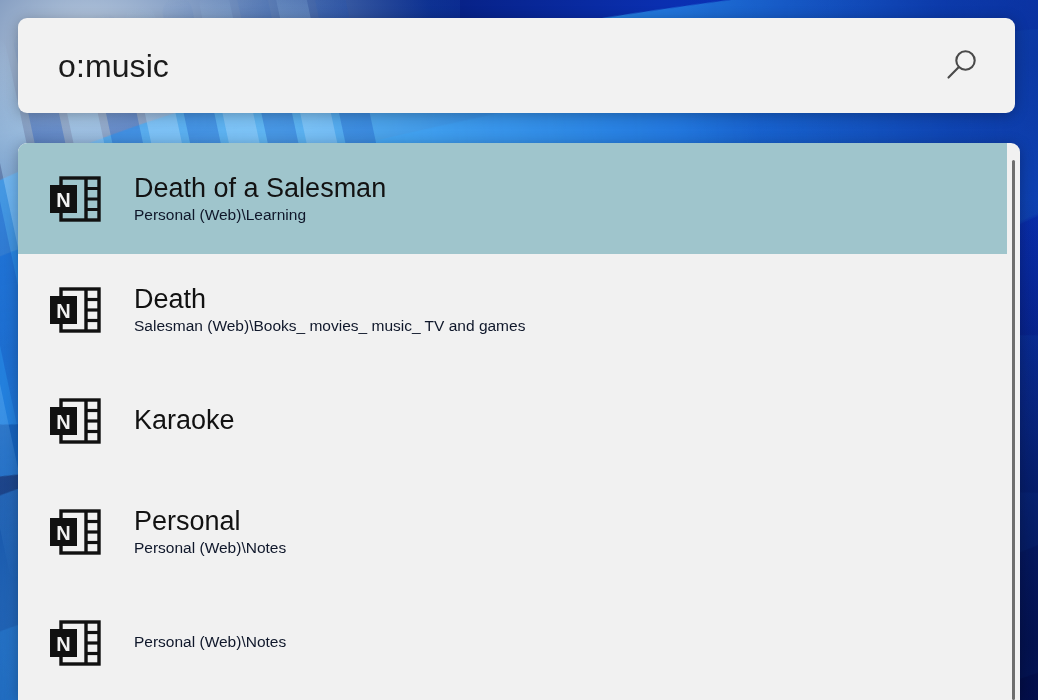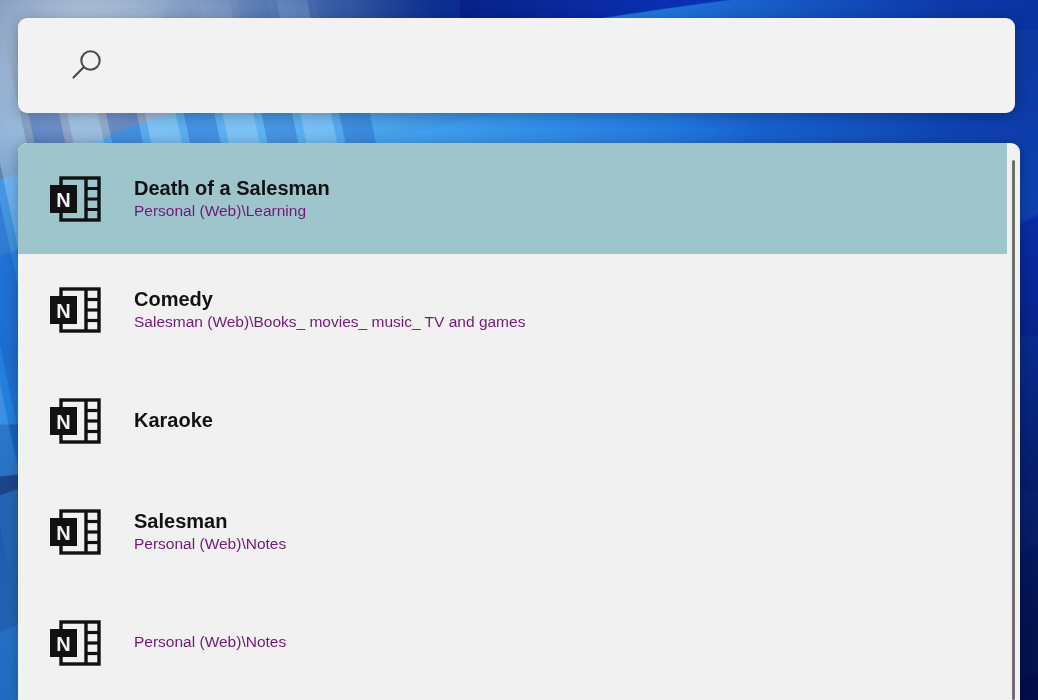--- a/index.html
+++ b/index.html
@@ -179,32 +179,32 @@
   .row-text {
     flex: 1 1 auto;
     min-width: 0;
     padding-left: 24px;
     display: flex;
     flex-direction: column;
     justify-content: center;
     gap: 3px;
   }
   .row-title {
-    font-size: 20px;
+    font-size: 27px;
     line-height: 1.12;
     color: #121212;
-    font-weight: 700;
+    font-weight: 400;
     white-space: nowrap;
     overflow: hidden;
     text-overflow: ellipsis;
   }
   .row-sub {
     font-size: 15.5px;
     line-height: 1.2;
-    color: #701a75;
+    color: #0f172a;
     white-space: nowrap;
     overflow: hidden;
     text-overflow: ellipsis;
   }
 
   
   #results-scrollbar {
     flex: 0 0 auto;
     width: 13px;
     height: 100%;
@@ -246,20 +246,21 @@
     <div class="streak dim" style="left:286px;"></div>
     <div class="streak" style="left:324px;"></div>
     <div class="streak dim" style="left:362px;"></div>
     <div class="streak" style="left:400px;"></div>
     <div class="streak dim" style="left:438px;"></div>
   </div>
 
   <div class="wp-vignette"></div>
 
   <div id="search-box">
+    <div id="search-input-text">o:music</div>
 
     <div id="search-icon-btn">
       <svg width="42" height="42" viewBox="0 0 42 42" aria-hidden="true">
         <circle cx="25.5" cy="15.5" r="9.2" fill="none" stroke="#4a4a4a" stroke-width="2.1"></circle>
         <line x1="18.6" y1="22.2" x2="8.5" y2="32.6" stroke="#4a4a4a" stroke-width="2.1" stroke-linecap="round"></line>
       </svg>
     </div>
   </div>
 
   <div id="results-panel">
@@ -290,21 +291,21 @@
             <rect x="14" y="3" width="38" height="42" fill="none" stroke="#111" stroke-width="3.4"></rect>
             <line x1="39" y1="3" x2="39" y2="45" stroke="#111" stroke-width="3.4"></line>
             <line x1="39" y1="13.5" x2="52" y2="13.5" stroke="#111" stroke-width="3.2"></line>
             <line x1="39" y1="24" x2="52" y2="24" stroke="#111" stroke-width="3.2"></line>
             <line x1="39" y1="34.5" x2="52" y2="34.5" stroke="#111" stroke-width="3.2"></line>
             <rect x="3" y="10" width="27" height="28" fill="#111"></rect>
             <text x="16.5" y="31.5" font-family="'Liberation Sans', sans-serif" font-size="20" font-weight="bold" fill="#f1f1f1" text-anchor="middle">N</text>
           </svg>
         </div>
         <div class="row-text">
-          <div class="row-title">Comedy</div>
+          <div class="row-title">Death</div>
           <div class="row-sub">Salesman (Web)\Books_ movies_ music_ TV and games</div>
         </div>
       </div>
 
       <div class="result-row">
         <div class="row-icon">
           <svg width="56" height="48" viewBox="0 0 56 48" aria-hidden="true">
             <rect x="14" y="3" width="38" height="42" fill="none" stroke="#111" stroke-width="3.4"></rect>
             <line x1="39" y1="3" x2="39" y2="45" stroke="#111" stroke-width="3.4"></line>
             <line x1="39" y1="13.5" x2="52" y2="13.5" stroke="#111" stroke-width="3.2"></line>
@@ -325,21 +326,21 @@
             <rect x="14" y="3" width="38" height="42" fill="none" stroke="#111" stroke-width="3.4"></rect>
             <line x1="39" y1="3" x2="39" y2="45" stroke="#111" stroke-width="3.4"></line>
             <line x1="39" y1="13.5" x2="52" y2="13.5" stroke="#111" stroke-width="3.2"></line>
             <line x1="39" y1="24" x2="52" y2="24" stroke="#111" stroke-width="3.2"></line>
             <line x1="39" y1="34.5" x2="52" y2="34.5" stroke="#111" stroke-width="3.2"></line>
             <rect x="3" y="10" width="27" height="28" fill="#111"></rect>
             <text x="16.5" y="31.5" font-family="'Liberation Sans', sans-serif" font-size="20" font-weight="bold" fill="#f1f1f1" text-anchor="middle">N</text>
           </svg>
         </div>
         <div class="row-text">
-          <div class="row-title">Salesman</div>
+          <div class="row-title">Personal</div>
           <div class="row-sub">Personal (Web)\Notes</div>
         </div>
       </div>
 
       <div class="result-row">
         <div class="row-icon">
           <svg width="56" height="48" viewBox="0 0 56 48" aria-hidden="true">
             <rect x="14" y="3" width="38" height="42" fill="none" stroke="#111" stroke-width="3.4"></rect>
             <line x1="39" y1="3" x2="39" y2="45" stroke="#111" stroke-width="3.4"></line>
             <line x1="39" y1="13.5" x2="52" y2="13.5" stroke="#111" stroke-width="3.2"></line>

